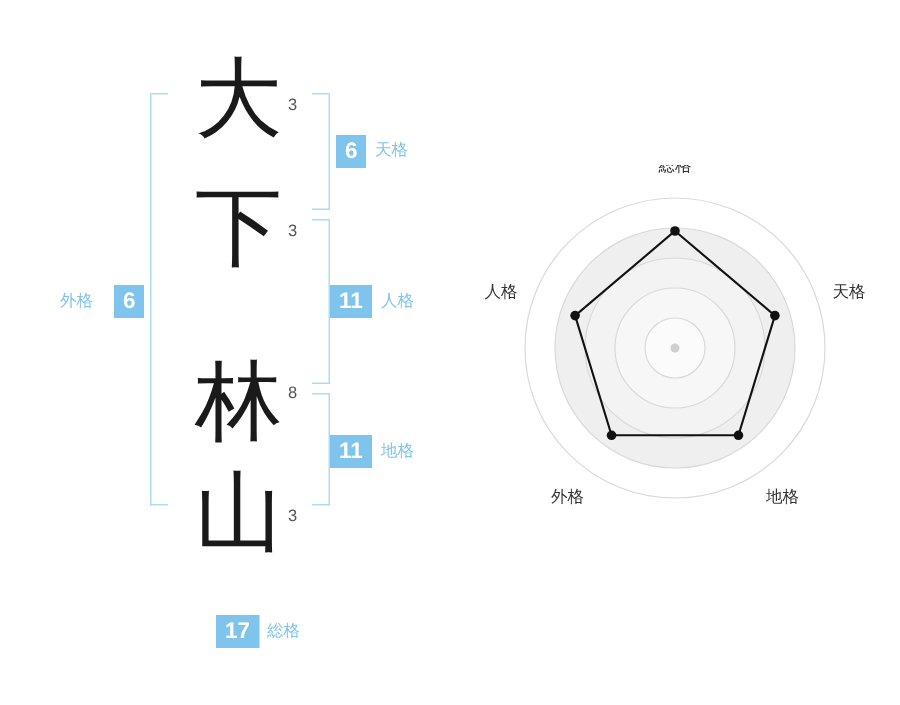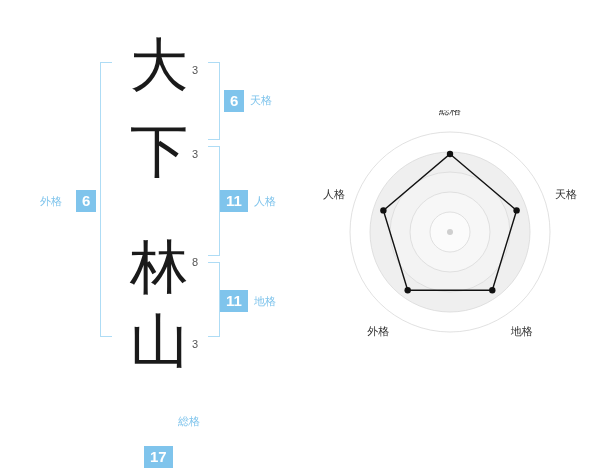--- a/index.html
+++ b/index.html
@@ -132,21 +132,21 @@
 
     <div class="badge" style="left:220px; top:190px;">11</div>
     <div class="badge-label" style="left:254px; top:194px;">人格</div>
 
     <div class="badge" style="left:220px; top:290px;">11</div>
     <div class="badge-label" style="left:254px; top:294px;">地格</div>
 
     <div class="badge-label" style="left:40px; top:194px;">外格</div>
     <div class="badge" style="left:76px; top:190px;">6</div>
 
-    <div class="badge" style="left:144px; top:410px;margin-top:36px;">17</div>
+    <div class="badge" style="left:144px; top:410px;">17</div>
     <div class="badge-label" style="left:178px; top:414px;">総格</div>
   </div>
 
   <div id="radar-panel">
     <svg id="radar-svg" width="280" height="260" viewBox="0 0 280 260">
       <g id="radar-grid">
           <circle cx="140" cy="122" r="100" fill="#ffffff" stroke="#d9d9d9" stroke-width="0.8"></circle>
           <circle cx="140" cy="122" r="80" fill="rgb(239,239,239)" stroke="#d9d9d9" stroke-width="0.8"></circle>
           <circle cx="140" cy="122" r="60" fill="rgb(243,243,243)" stroke="#d9d9d9" stroke-width="0.8"></circle>
           <circle cx="140" cy="122" r="40" fill="rgb(247,247,247)" stroke="#d9d9d9" stroke-width="0.8"></circle>

